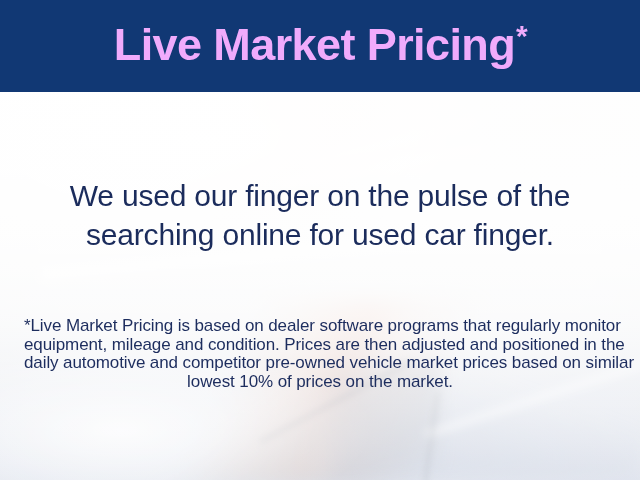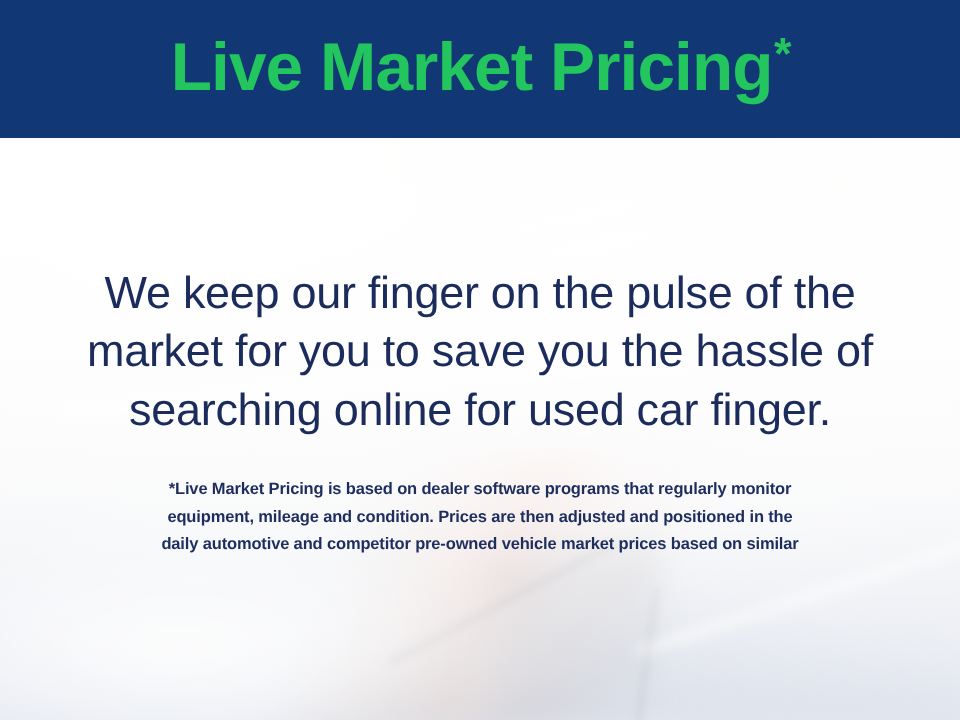--- a/index.html
+++ b/index.html
@@ -116,21 +116,21 @@
     top: 0;
     width: 640px;
     height: 92px;
     background: #113874;
     z-index: 5;
     display: flex;
     align-items: center;
     justify-content: center;
   }
   .banner-title {
-    color: #22c55e;
+    color: #f0abfc;
     font-size: 45px;
     font-weight: bold;
     letter-spacing: -0.6px;
     line-height: 1;
     white-space: nowrap;
     position: relative;
     top: -2px;
   }
   .banner-title .star {
     font-size: 30px;
@@ -164,22 +164,22 @@
   }
   .headline .hl-line { display: block; white-space: nowrap; }
 
   .disclaimer {
     position: absolute;
     left: 24px;
     top: 225px;
     width: 592px;
     text-align: center;
     color: #1d2d5e;
-    font-size: 11px;
-    font-weight: bold;
+    font-size: 17px;
+    font-weight: normal;
     line-height: 18.5px;
     letter-spacing: -0.1px;
   }
   .disclaimer .dc-line { display: block; white-space: nowrap; }
 </style>
 </head>
 <body>
 
 <div id="stage">
 
@@ -198,25 +198,25 @@
   <div class="bg-layer bg-vignette"></div>
   <div class="bg-layer bg-whitewash"></div>
 
   <div class="banner">
     <div class="banner-title"><span>Live Market Pricing</span><span class="star">*</span></div>
   </div>
 
   <div class="content">
 
     <div class="headline">
-      <span class="hl-line">We keep our finger on the pulse of the</span>
-      <span class="hl-line">market for you to save you the hassle of</span>
+      <span class="hl-line">We used our finger on the pulse of the</span>
       <span class="hl-line">searching online for used car finger.</span>
     </div>
 
     <div class="disclaimer">
       <span class="dc-line">*Live Market Pricing is based on dealer software programs that regularly monitor</span>
       <span class="dc-line">equipment, mileage and condition. Prices are then adjusted and positioned in the</span>
       <span class="dc-line">daily automotive and competitor pre-owned vehicle market prices based on similar</span>
+      <span class="dc-line">lowest 10% of prices on the market.</span>
     </div>
 
   </div>
 </div>
 
 </body></html>

